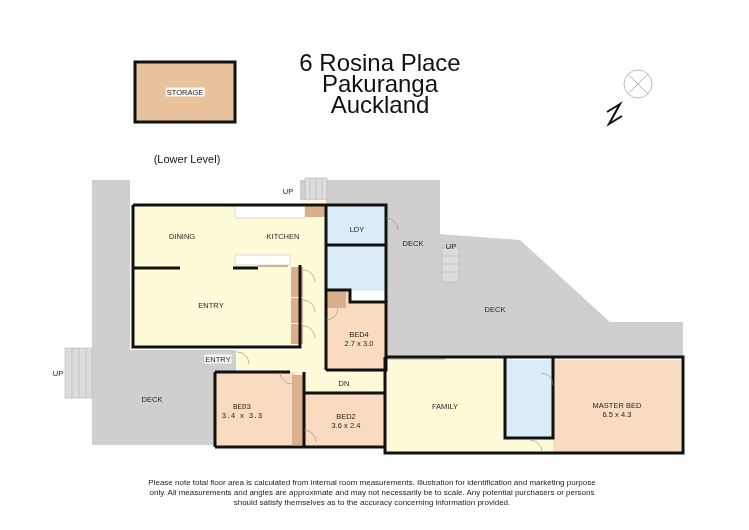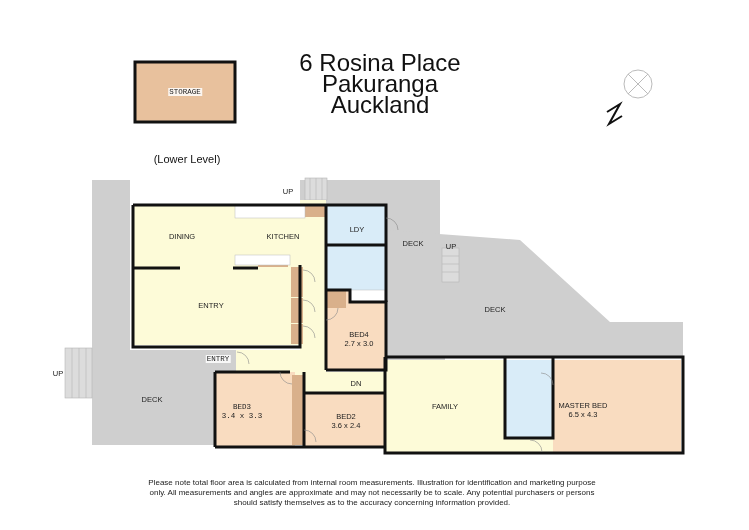--- a/index.html
+++ b/index.html
@@ -1,19 +1,19 @@
 <!DOCTYPE html>
 <html><head>
 <meta charset="utf-8">
 <style>
   html,body{margin:0;padding:0;background:#ffffff;}
   body{width:749px;height:530px;position:relative;overflow:hidden;font-family:"Liberation Sans",sans-serif;}
   #plan{position:absolute;left:0;top:0;width:749px;height:530px;}
   .lbl{position:absolute;font-size:7.5px;color:#222;text-align:center;line-height:9px;transform:translate(-50%,-50%);white-space:nowrap;}
-  .lbl .bg{background:rgba(255,255,255,0.85);padding:0 1px;font-family:Liberation Mono, monospace;}
+  .lbl .bg{background:rgba(255,255,255,0.85);padding:0 1px;}
   .title{position:absolute;left:380px;top:52px;transform:translateX(-50%);text-align:center;font-size:24px;line-height:21px;color:#111;}
   .sub{position:absolute;left:187px;top:133px;transform:translateX(-50%);font-size:11px;color:#111;margin-top:20px;}
   .disclaimer{position:absolute;left:372px;top:478px;transform:translateX(-50%);width:520px;text-align:center;font-size:8px;line-height:10px;color:#222;}
 </style>
 </head>
 <body>
 
 <svg id="plan" viewBox="0 0 749 530" xmlns="http://www.w3.org/2000/svg">
 
   <g>
@@ -139,32 +139,32 @@
 </div>
 <div class="lbl" style="left:242px;top:412px;font-family:Liberation Mono, monospace;">
   <div>BED3</div>
     <div>3.4 x 3.3</div>
 </div>
 <div class="lbl" style="left:346px;top:421px;text-align:center;">
   <div>BED2</div>
     <div>3.6 x 2.4</div>
 </div>
 <div class="lbl" style="left:445px;top:406px;">FAMILY</div>
-<div class="lbl" style="left:583px;top:410px;">
+<div class="lbl" style="left:617px;top:410px;">
   <div>MASTER BED</div>
     <div>6.5 x 4.3</div>
 </div>
 <div class="lbl" style="left:218px;top:359px;"><span class="bg">ENTRY</span></div>
 
 <div class="lbl" style="left:413px;top:243px;">DECK</div>
 <div class="lbl" style="left:495px;top:309px;">DECK</div>
 <div class="lbl" style="left:152px;top:399px;">DECK</div>
 
 <div class="lbl" style="left:288px;top:191px;">UP</div>
 <div class="lbl" style="left:451px;top:246px;">UP</div>
 <div class="lbl" style="left:58px;top:373px;">UP</div>
-<div class="lbl" style="left:356px;top:383px;">DN</div>
+<div class="lbl" style="left:344px;top:383px;">DN</div>
 
 <div class="disclaimer">
   <div>Please note total floor area is calculated from internal room measurements.  Illustration for identification and marketing purpose</div>
   <div>only.  All measurements and angles are approximate and may not necessarily be to scale.  Any potential purchasers or persons</div>
   <div>should satisfy themselves as to the accuracy concerning information provided.</div>
 </div>
 
 </body></html>

